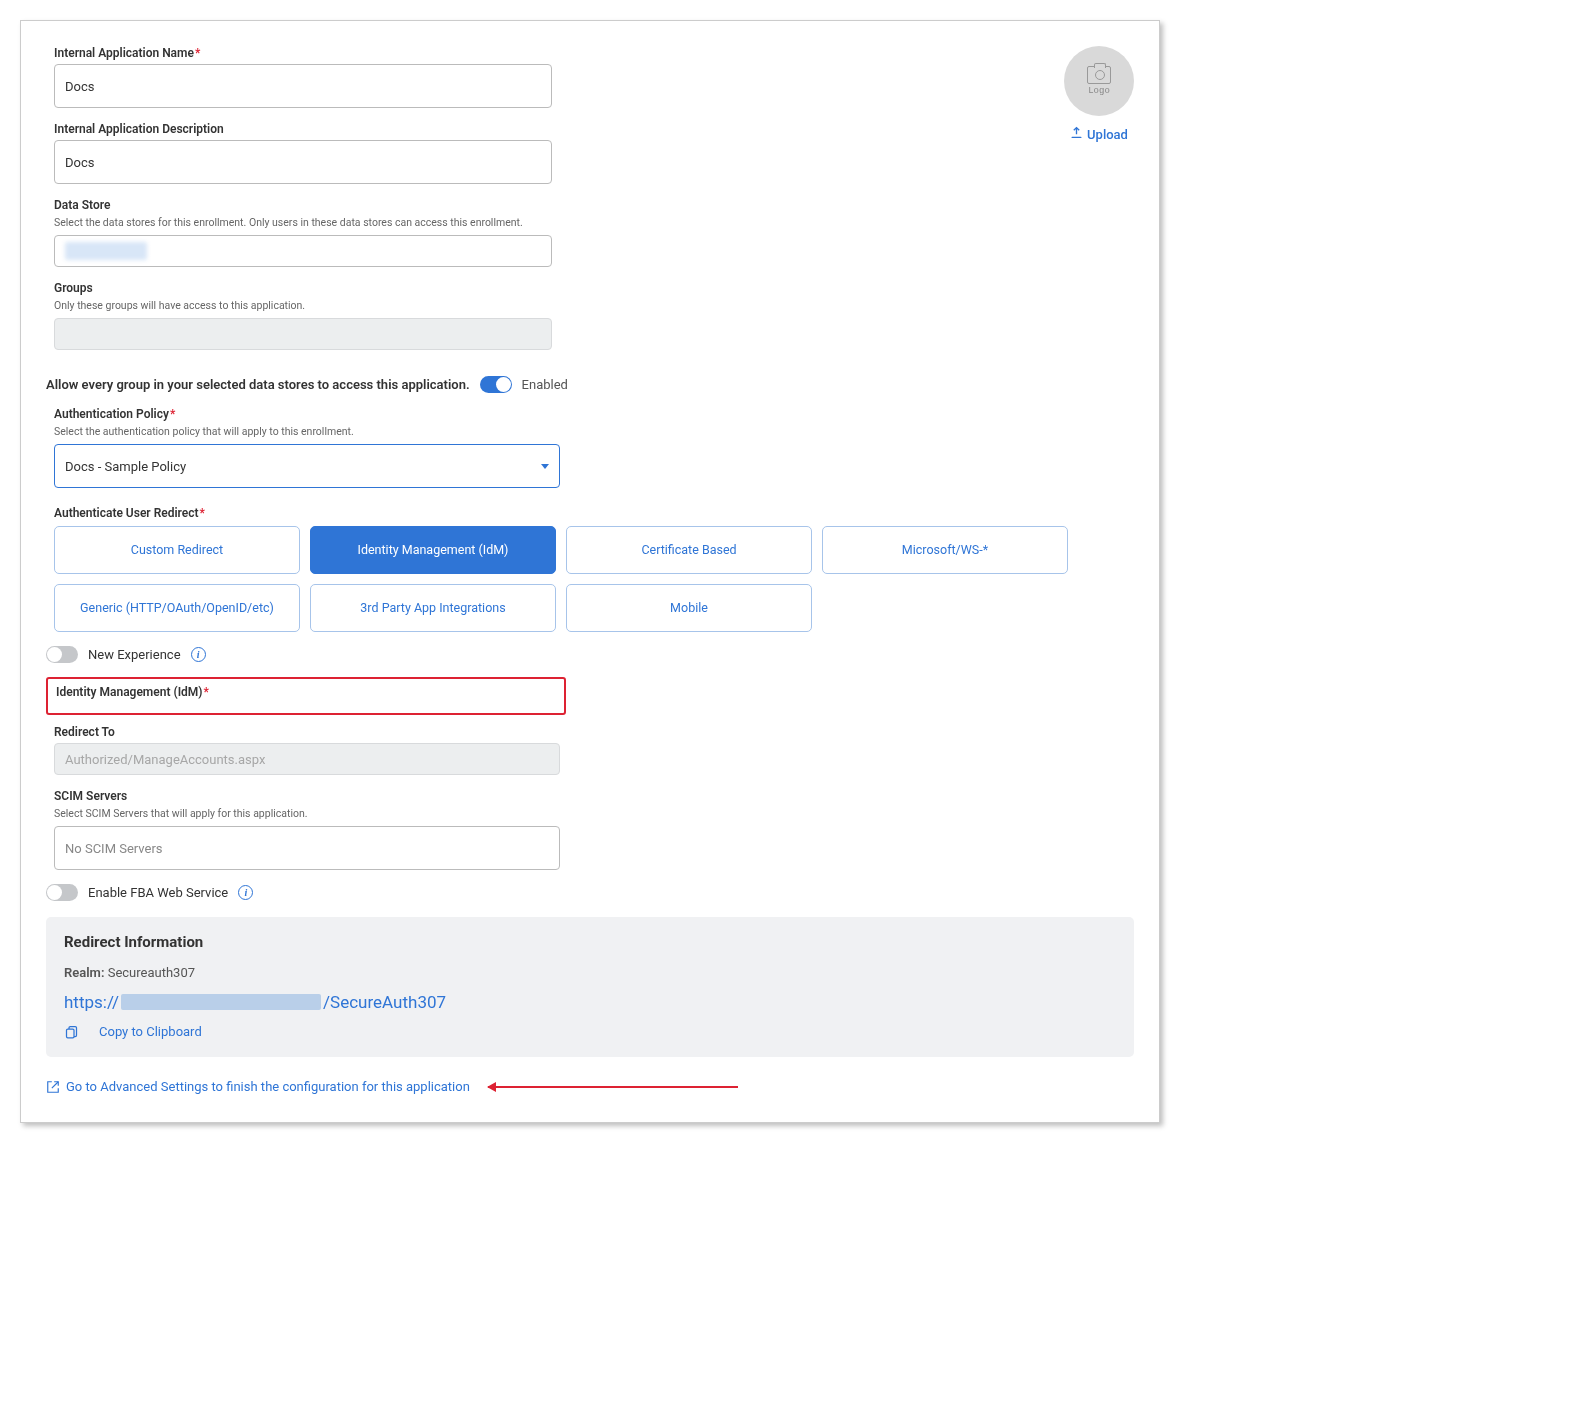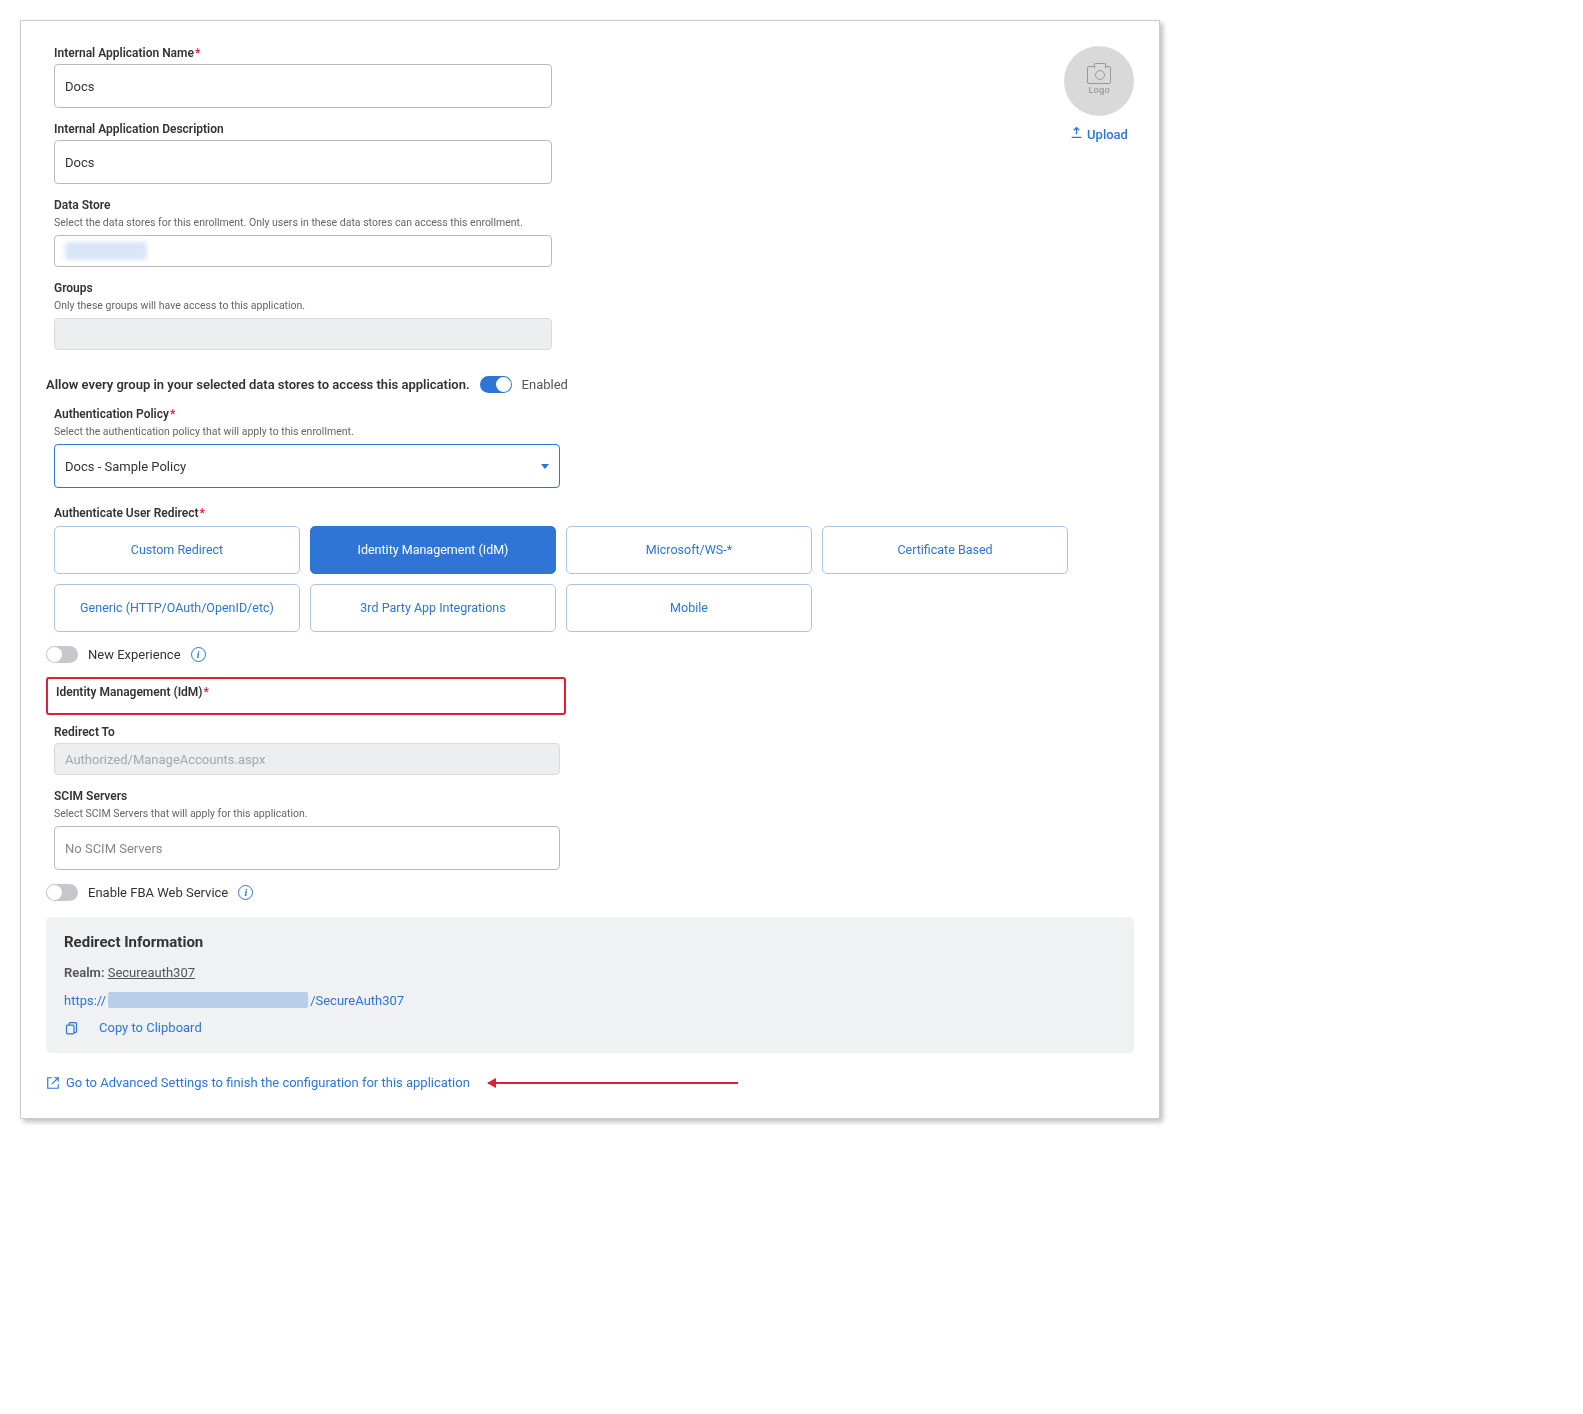--- a/index.html
+++ b/index.html
@@ -149,22 +149,22 @@
 
   .redirect-panel {
     background: #f0f1f3;
     border-radius: 5px;
     padding: 16px 18px 18px 18px;
     margin-top: 16px;
   }
   .panel-title { font-size: 15px; font-weight: 700; margin: 0 0 14px 0; color: #333; }
   .panel-row { font-size: 13px; margin-bottom: 12px; }
   .panel-key { color: #555; font-weight: 600; }
-  .panel-val { color: #555; text-decoration: underline; }
-  .url-row { font-size: 13px; color: #2f75d6; display: flex; align-items: center; gap: 0; }
+  .panel-val { color: #555; }
+  .url-row { font-size: 17px; color: #2f75d6; display: flex; align-items: center; gap: 0; }
   .url-hidden { display: inline-block; width: 200px; height: 16px; background: #b9cfe9; border-radius: 2px; margin: 0 2px; }
   .clip-row { margin-top: 12px; display: flex; align-items: center; gap: 20px; color: #2f75d6; font-size: 13px; cursor: pointer; }
   .clip-icon svg { display: block; }
 
   .adv-row { margin-top: 22px; display: flex; align-items: center; gap: 8px; }
   .adv-link { color: #2f75d6; font-size: 13px; text-decoration: none; display: inline-flex; align-items: center; gap: 6px; }
   .adv-icon svg { display: block; }
   .arrow-annot {
     margin-left: 10px;
     width: 250px; height: 2px; background: #d23; position: relative; top: 0;
@@ -259,24 +259,24 @@
       <span>Authenticate User Redirect</span><span class="req">*</span>
     </label>
     <div class="tile-grid">
       <div class="tile">
           <span>Custom Redirect</span>
         </div>
       <div class="tile active">
           <span>Identity Management (IdM)</span>
         </div>
       <div class="tile">
+          <span>Certificate Based</span>
+        </div>
+      <div class="tile">
           <span>Microsoft/WS-*</span>
-        </div>
-      <div class="tile">
-          <span>Certificate Based</span>
         </div>
       <div class="tile">
           <span>Generic (HTTP/OAuth/OpenID/etc)</span>
         </div>
       <div class="tile">
           <span>3rd Party App Integrations</span>
         </div>
       <div class="tile">
           <span>Mobile</span>
         </div>

